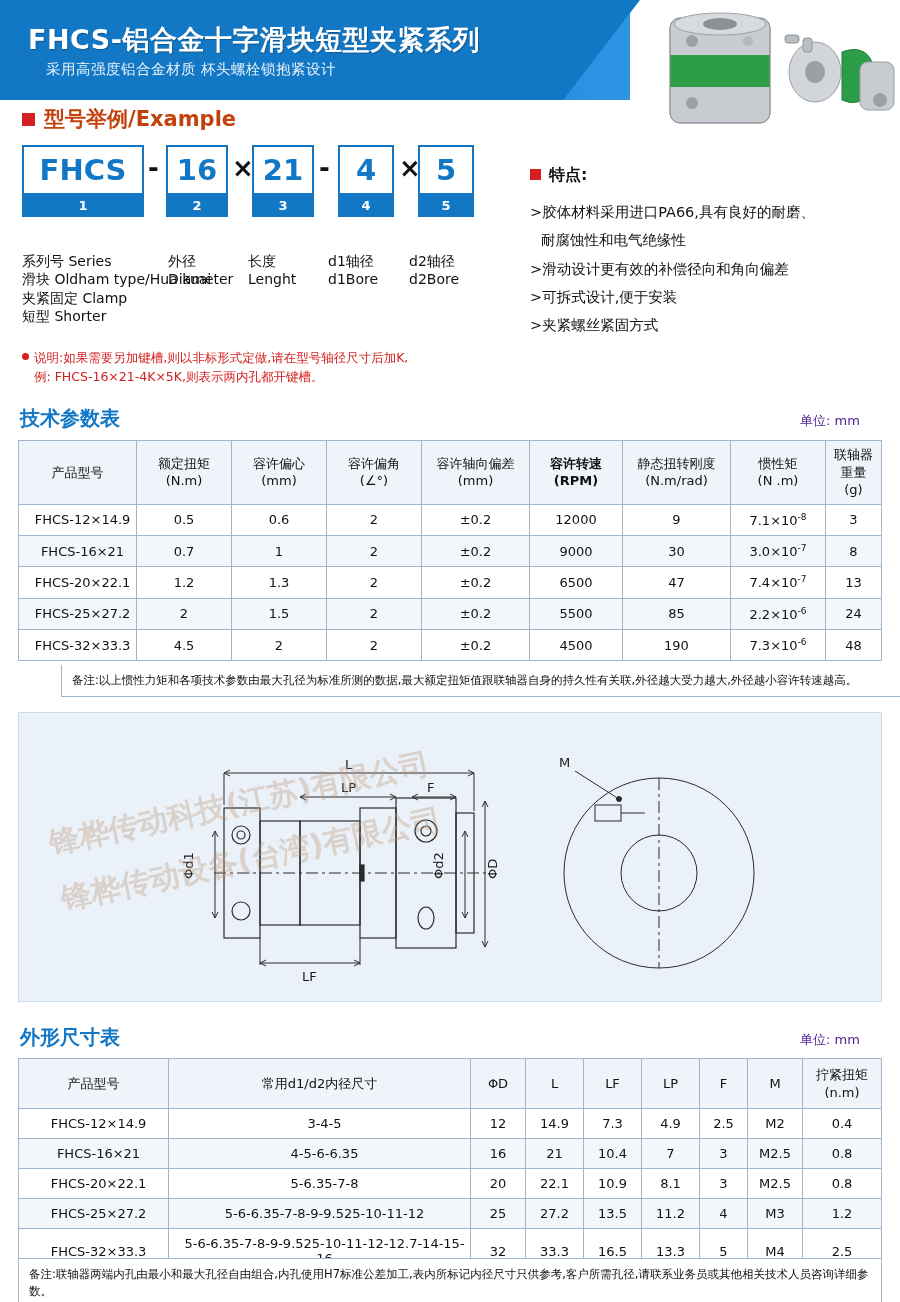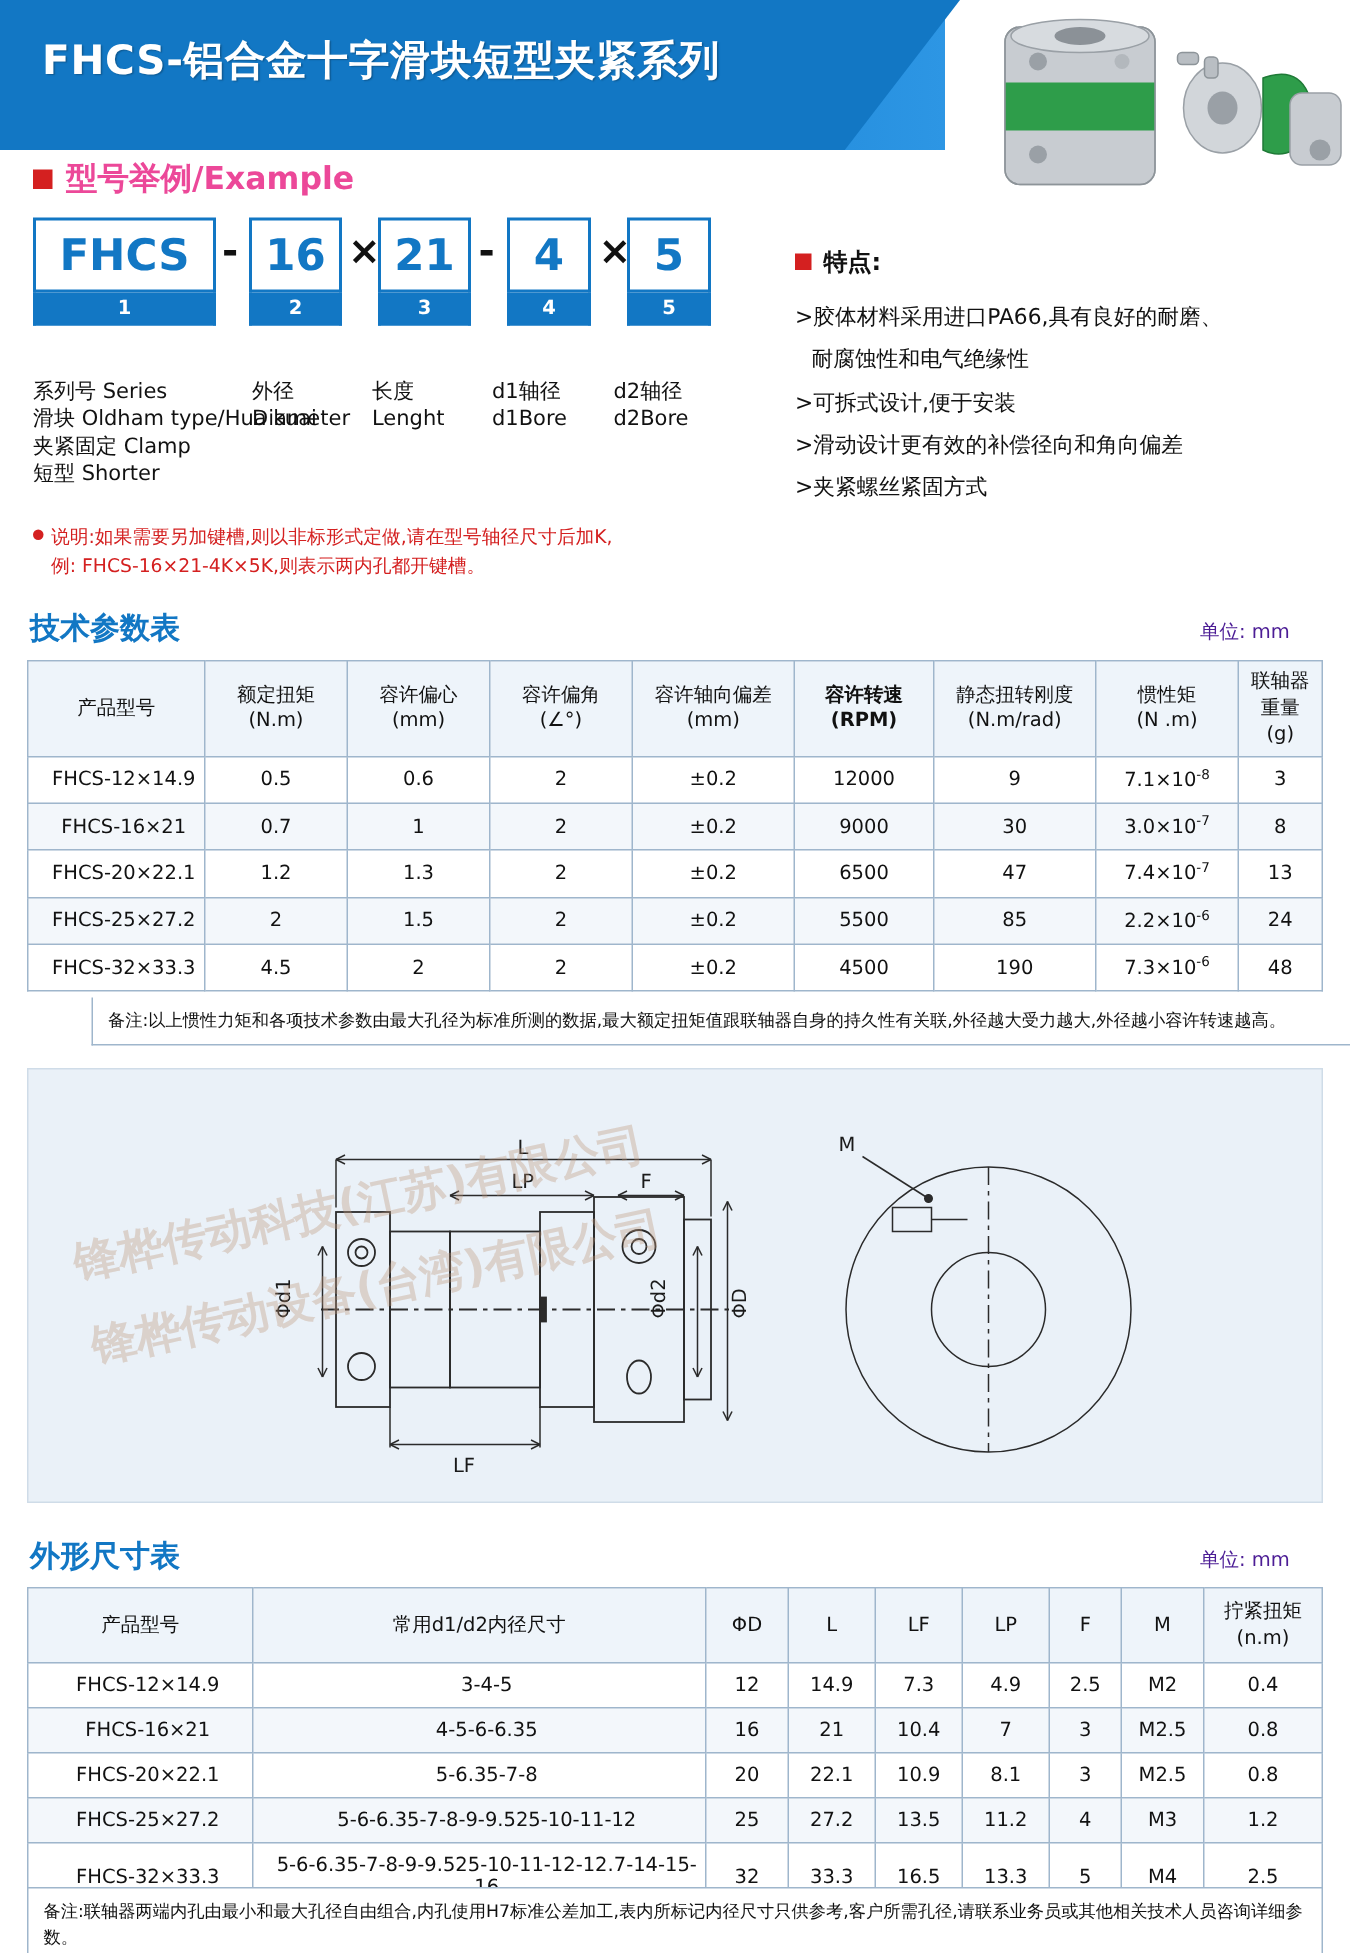--- a/index.html
+++ b/index.html
@@ -34,21 +34,21 @@
     position:absolute; left:46px; top:60px;
     color:#e9f3fb; font-size:14.5px; letter-spacing:0.5px; white-space:nowrap;
   }
 
   
   .photos { position:absolute; right:0; top:0; width:380px; height:160px; }
 
   
   .sec-example-title {
     position:absolute; left:22px; top:105px;
-    font-size:21px; font-weight:bold; color:#ec4899;
+    font-size:21px; font-weight:bold; color:#c2410c;
   }
   .sec-example-title .sq {
     display:inline-block; width:13px; height:13px; background:#d42020; margin-right:9px;
   }
 
   .model-row { position:absolute; left:22px; top:145px; width:480px; height:68px; }
   .mbox {
     position:absolute; top:0; border:2px solid #1277c4; background:#fff;
     height:50px; display:flex; align-items:center; justify-content:center;
     color:#1277c4; font-weight:bold; font-size:29px;
@@ -131,20 +131,21 @@
   svg { display:block; }
 </style>
 </head>
 <body>
 
 <div class="page">
 
   <div class="header">
     <div class="header-blue"></div>
     <div class="header-title">FHCS-铝合金十字滑块短型夹紧系列</div>
+    <div class="header-sub">采用高强度铝合金材质  杯头螺栓锁抱紧设计</div>
   </div>
 
   <div class="photos">
     <svg width="380" height="160" viewBox="0 0 380 160">
 
       <g>
         <rect x="150" y="18" width="100" height="105" rx="10" fill="#c8ccd1" stroke="#9aa0a6"></rect>
         <rect x="150" y="55" width="100" height="32" fill="#2e9d4a"></rect>
         <rect x="150" y="18" width="100" height="105" rx="10" fill="none" stroke="#8d9499"></rect>
         <ellipse cx="200" cy="24" rx="46" ry="11" fill="#d7dbdf" stroke="#9aa0a6"></ellipse>
@@ -225,22 +226,22 @@
     <div style="padding-left:12px;">例: FHCS-16×21-4K×5K,则表示两内孔都开键槽。</div>
   </div>
 
   <div class="features">
     <div class="feat-title">
       <span class="sq"></span><span>特点:</span>
     </div>
     <div class="feat-list">
       <div>&gt;胶体材料采用进口PA66,具有良好的耐磨、</div>
       <div class="indent">耐腐蚀性和电气绝缘性</div>
+      <div>&gt;滑动设计更有效的补偿径向和角向偏差</div>
       <div>&gt;可拆式设计,便于安装</div>
-      <div>&gt;滑动设计更有效的补偿径向和角向偏差</div>
       <div>&gt;夹紧螺丝紧固方式</div>
     </div>
   </div>
 
   <div class="sec-head" style="left:20px; top:405px;">技术参数表</div>
   <div class="unit-label" style="left:800px; top:412px;">单位: mm</div>
 
   <table class="spec" style="left:18px; top:440px; width:864px;">
     <thead>
       <tr>

